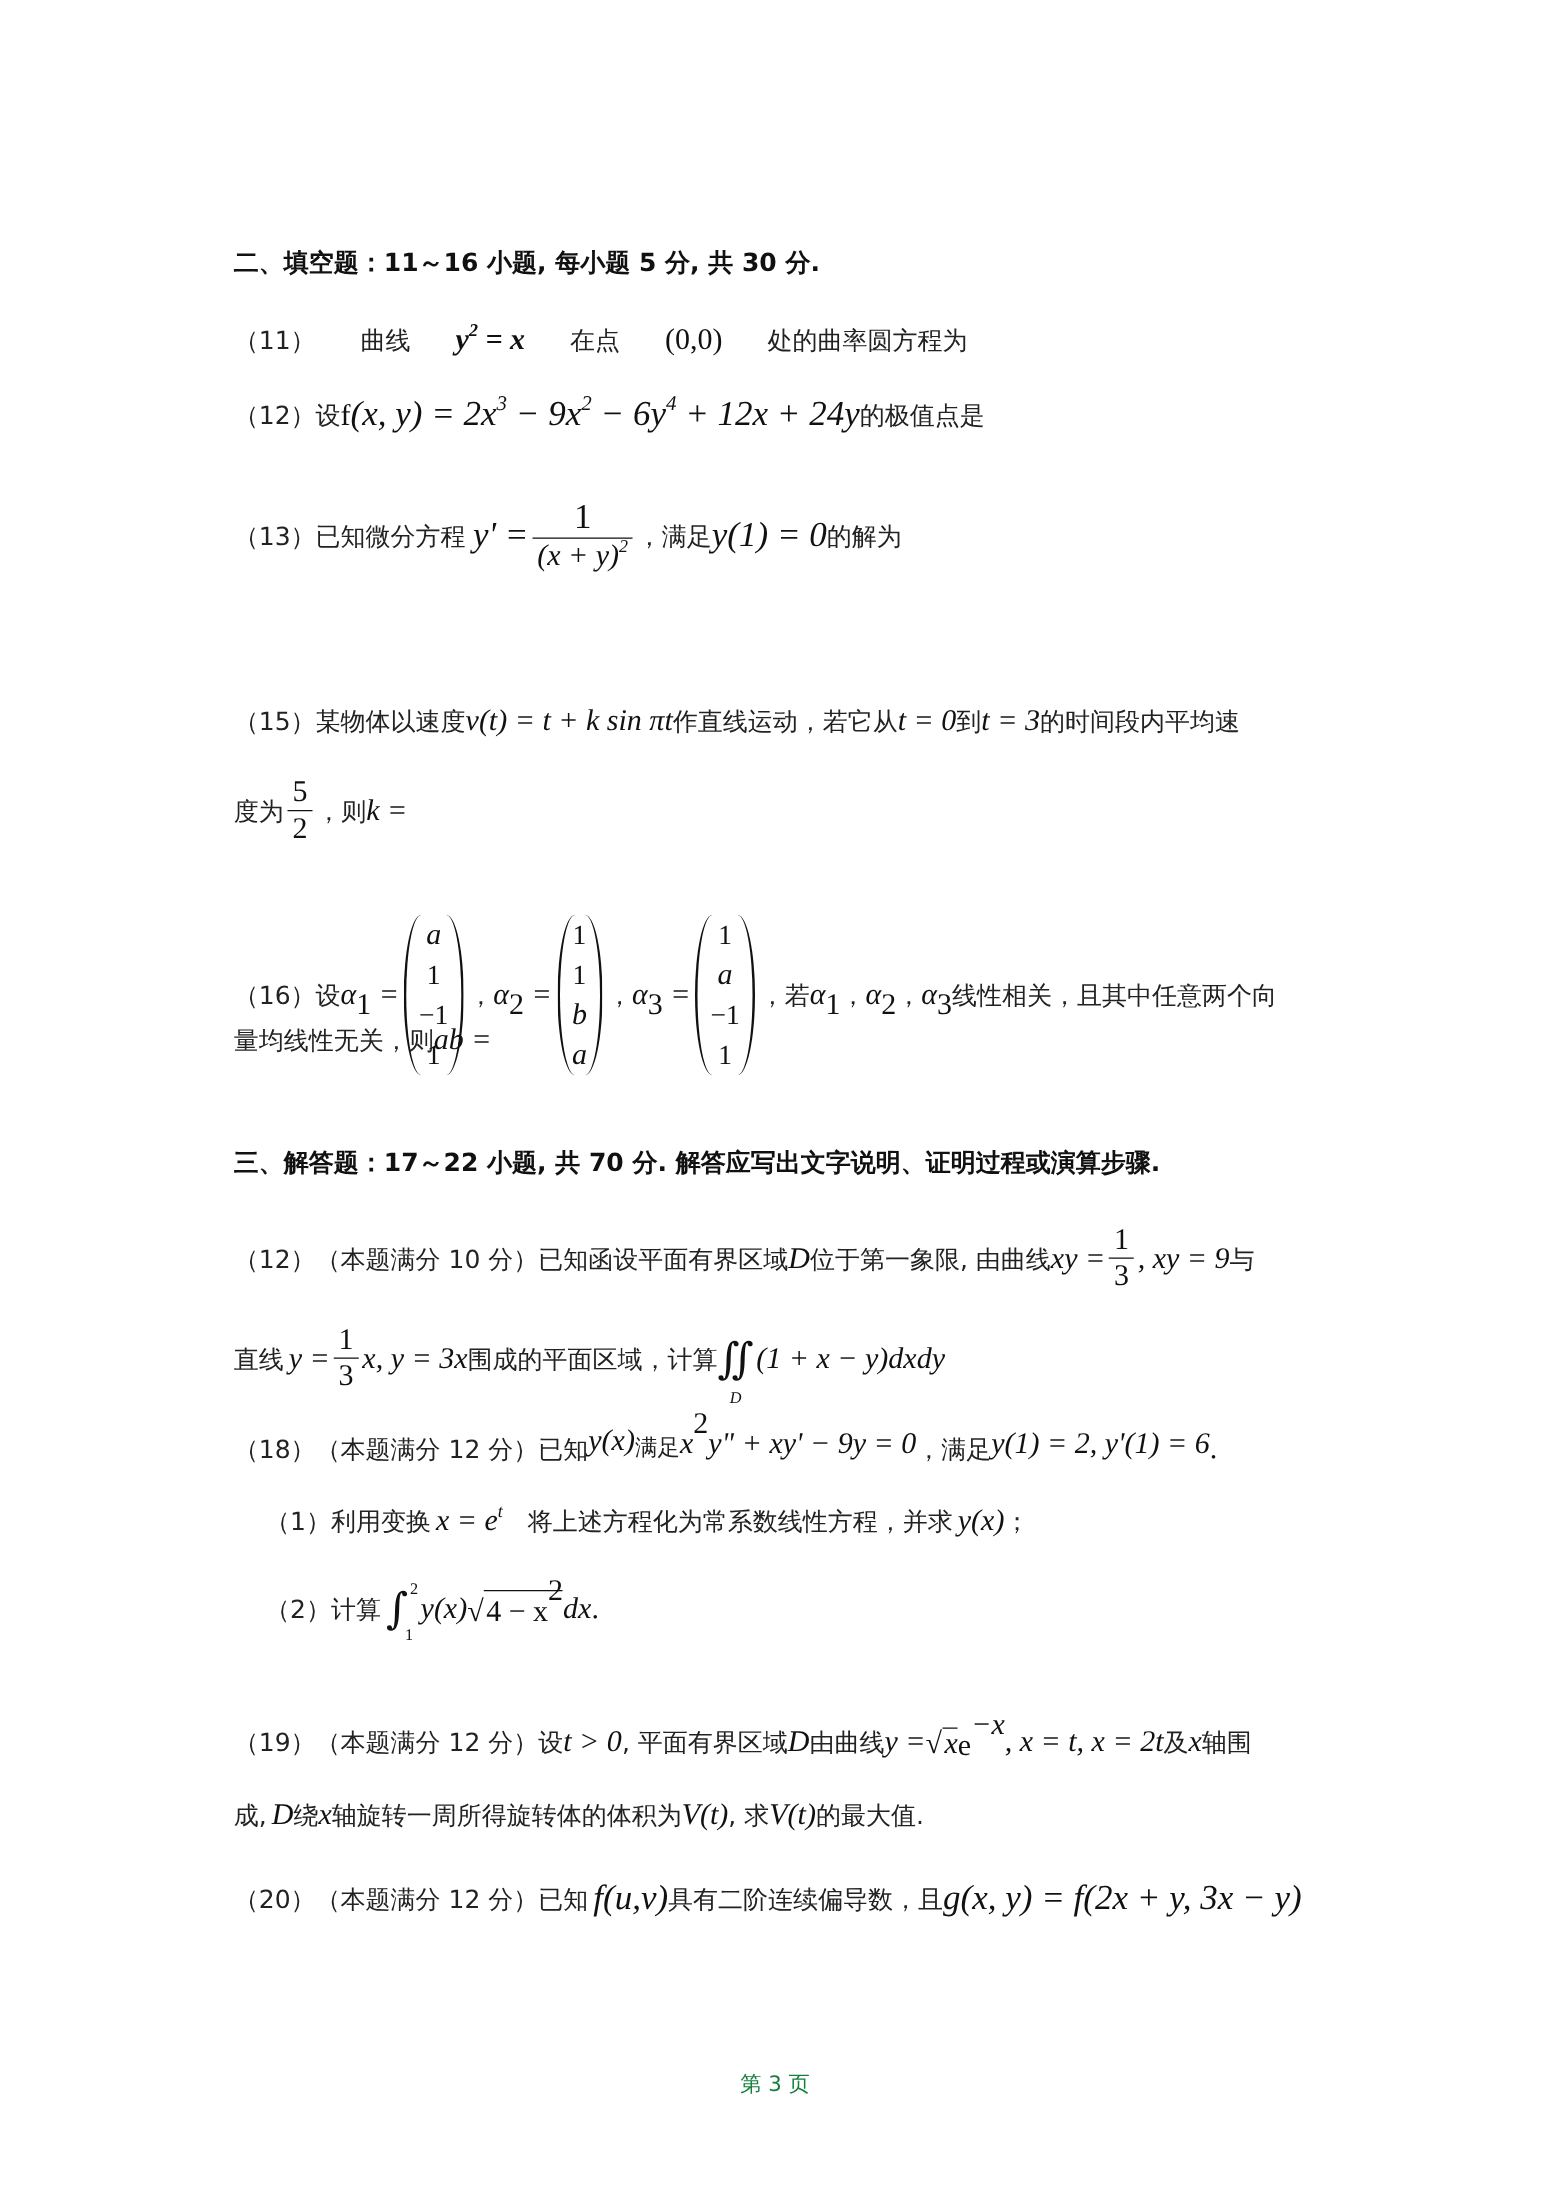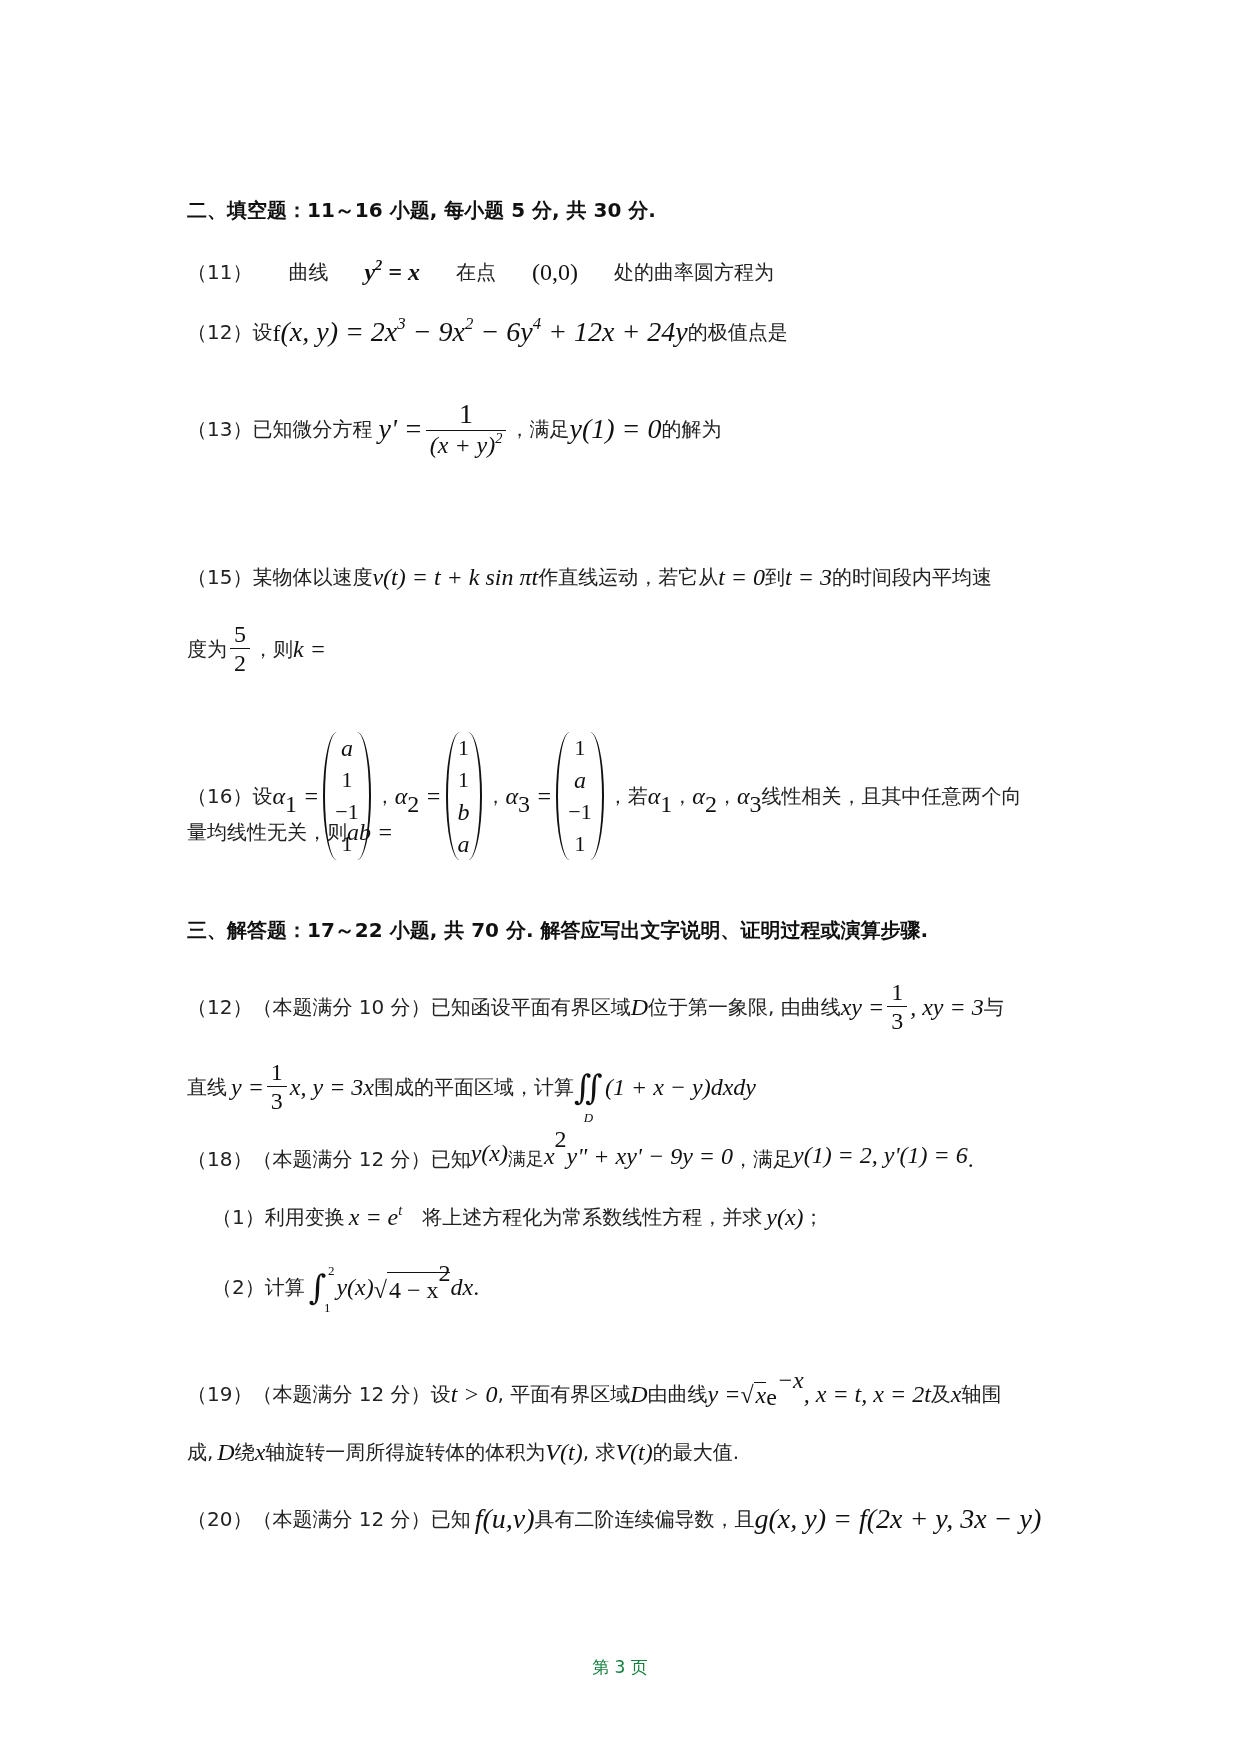--- a/index.html
+++ b/index.html
@@ -138,21 +138,21 @@
     <span class="cn">（12）</span>
     <span class="cn">（本题满分 10 分）</span>
     <span class="cn">已知函设平面有界区域</span>
     <span class="m">D</span>
     <span class="cn">位于第一象限, 由曲线</span>
     <span class="m">xy =</span>
     <span class="frac mr">
         <span class="num">1</span>
         <span class="den">3</span>
       </span>
-    <span class="m">, xy = 3</span>
+    <span class="m">, xy = 9</span>
     <span class="cn">与</span>
   </div>
   <div class="line" style="top:1060px;">
     <span class="cn">直线</span>
     <span class="m" style="margin-left:4px;">y =</span>
     <span class="frac mr">
         <span class="num">1</span>
         <span class="den">3</span>
       </span>
     <span class="m">x, y = 3x</span>

